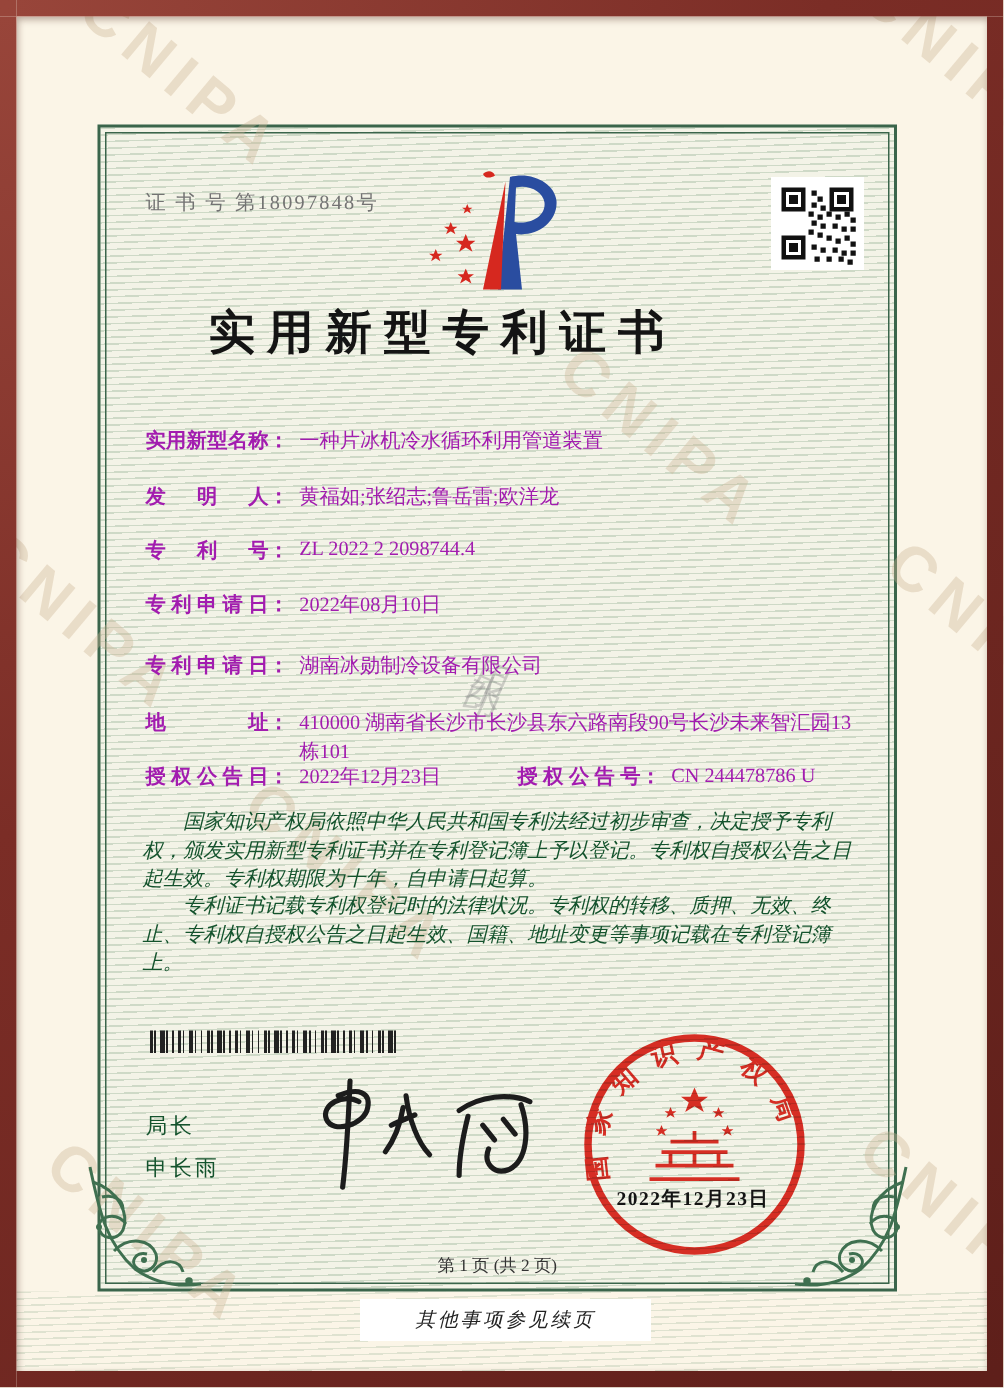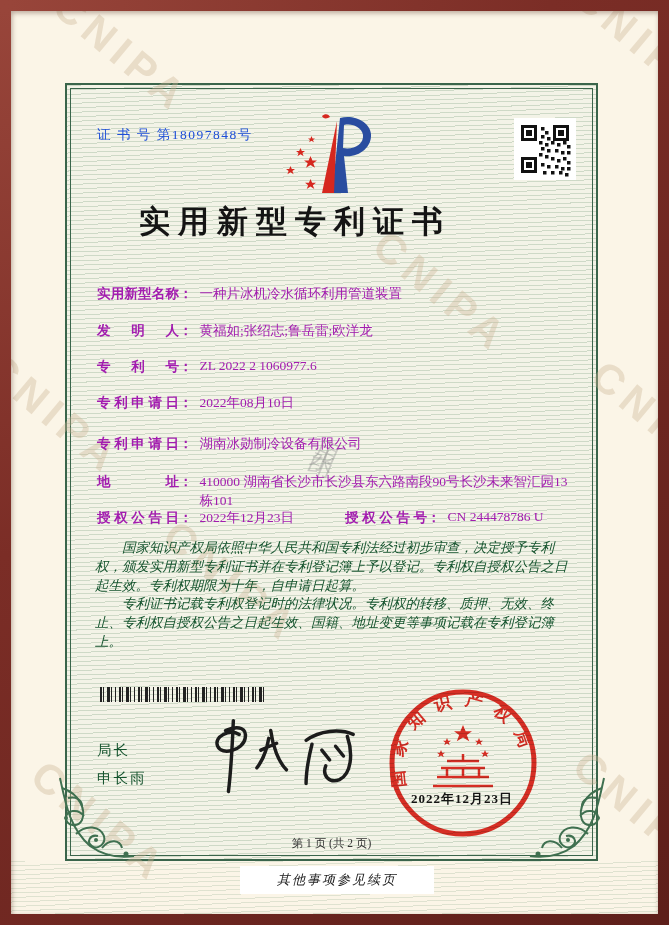--- a/index.html
+++ b/index.html
@@ -36,21 +36,21 @@
     position:absolute;z-index:2;font-family:"Liberation Sans","DejaVu Sans",sans-serif;
     font-weight:bold;font-size:42px;letter-spacing:7px;
     color:rgba(206,182,150,.38);transform:rotate(40deg);white-space:nowrap;
   }
   .wm-gray{
     position:absolute;z-index:2;writing-mode:vertical-rl;
     font-size:24px;letter-spacing:8px;color:rgba(140,140,140,.38);
     transform:rotate(24deg);left:318px;top:424px;
   }
   .abs{position:absolute;z-index:5;}
-  .cert-no{left:97px;top:126px;font-size:13.5px;letter-spacing:1.5px;color:#1d4ed8;}
+  .cert-no{left:97px;top:126px;font-size:13.5px;letter-spacing:1.5px;color:#737373;}
   .logo{left:278px;top:108px;}
   .qr{left:514px;top:118px;background:#fff;padding:3px;line-height:0;}
   .title{
     left:65px;top:201px;width:460px;text-align:center;
     font-size:31px;font-weight:bold;letter-spacing:8px;color:#141414;
   }
   .frow{left:97px;width:480px;font-size:13.5px;color:#a21caf;white-space:nowrap;}
   .frow .lbl{
     display:inline-block;width:82px;text-align:justify;text-align-last:justify;
     font-weight:600;vertical-align:top;
@@ -211,21 +211,21 @@
 
   <div class="abs title">实用新型专利证书</div>
 
   <div class="abs frow r1">
     <span class="lbl">实用新型名称</span><span class="colon">：</span><span class="val">一种片冰机冷水循环利用管道装置</span>
   </div>
   <div class="abs frow r2">
     <span class="lbl">发明人</span><span class="colon">：</span><span class="val">黄福如;张绍志;鲁岳雷;欧洋龙</span>
   </div>
   <div class="abs frow r3">
-    <span class="lbl">专利号</span><span class="colon">：</span><span class="val">ZL 2022 2 1060977.6</span>
+    <span class="lbl">专利号</span><span class="colon">：</span><span class="val">ZL 2022 2 2098744.4</span>
   </div>
   <div class="abs frow r4">
     <span class="lbl">专利申请日</span><span class="colon">：</span><span class="val">2022年08月10日</span>
   </div>
   <div class="abs frow r5">
     <span class="lbl">专利申请日</span><span class="colon">：</span><span class="val">湖南冰勋制冷设备有限公司</span>
   </div>
   <div class="abs frow r6">
     <span class="lbl">地址</span><span class="colon">：</span><span class="val wrap">410000 湖南省长沙市长沙县东六路南段90号长沙未来智汇园13栋101</span>
   </div>

